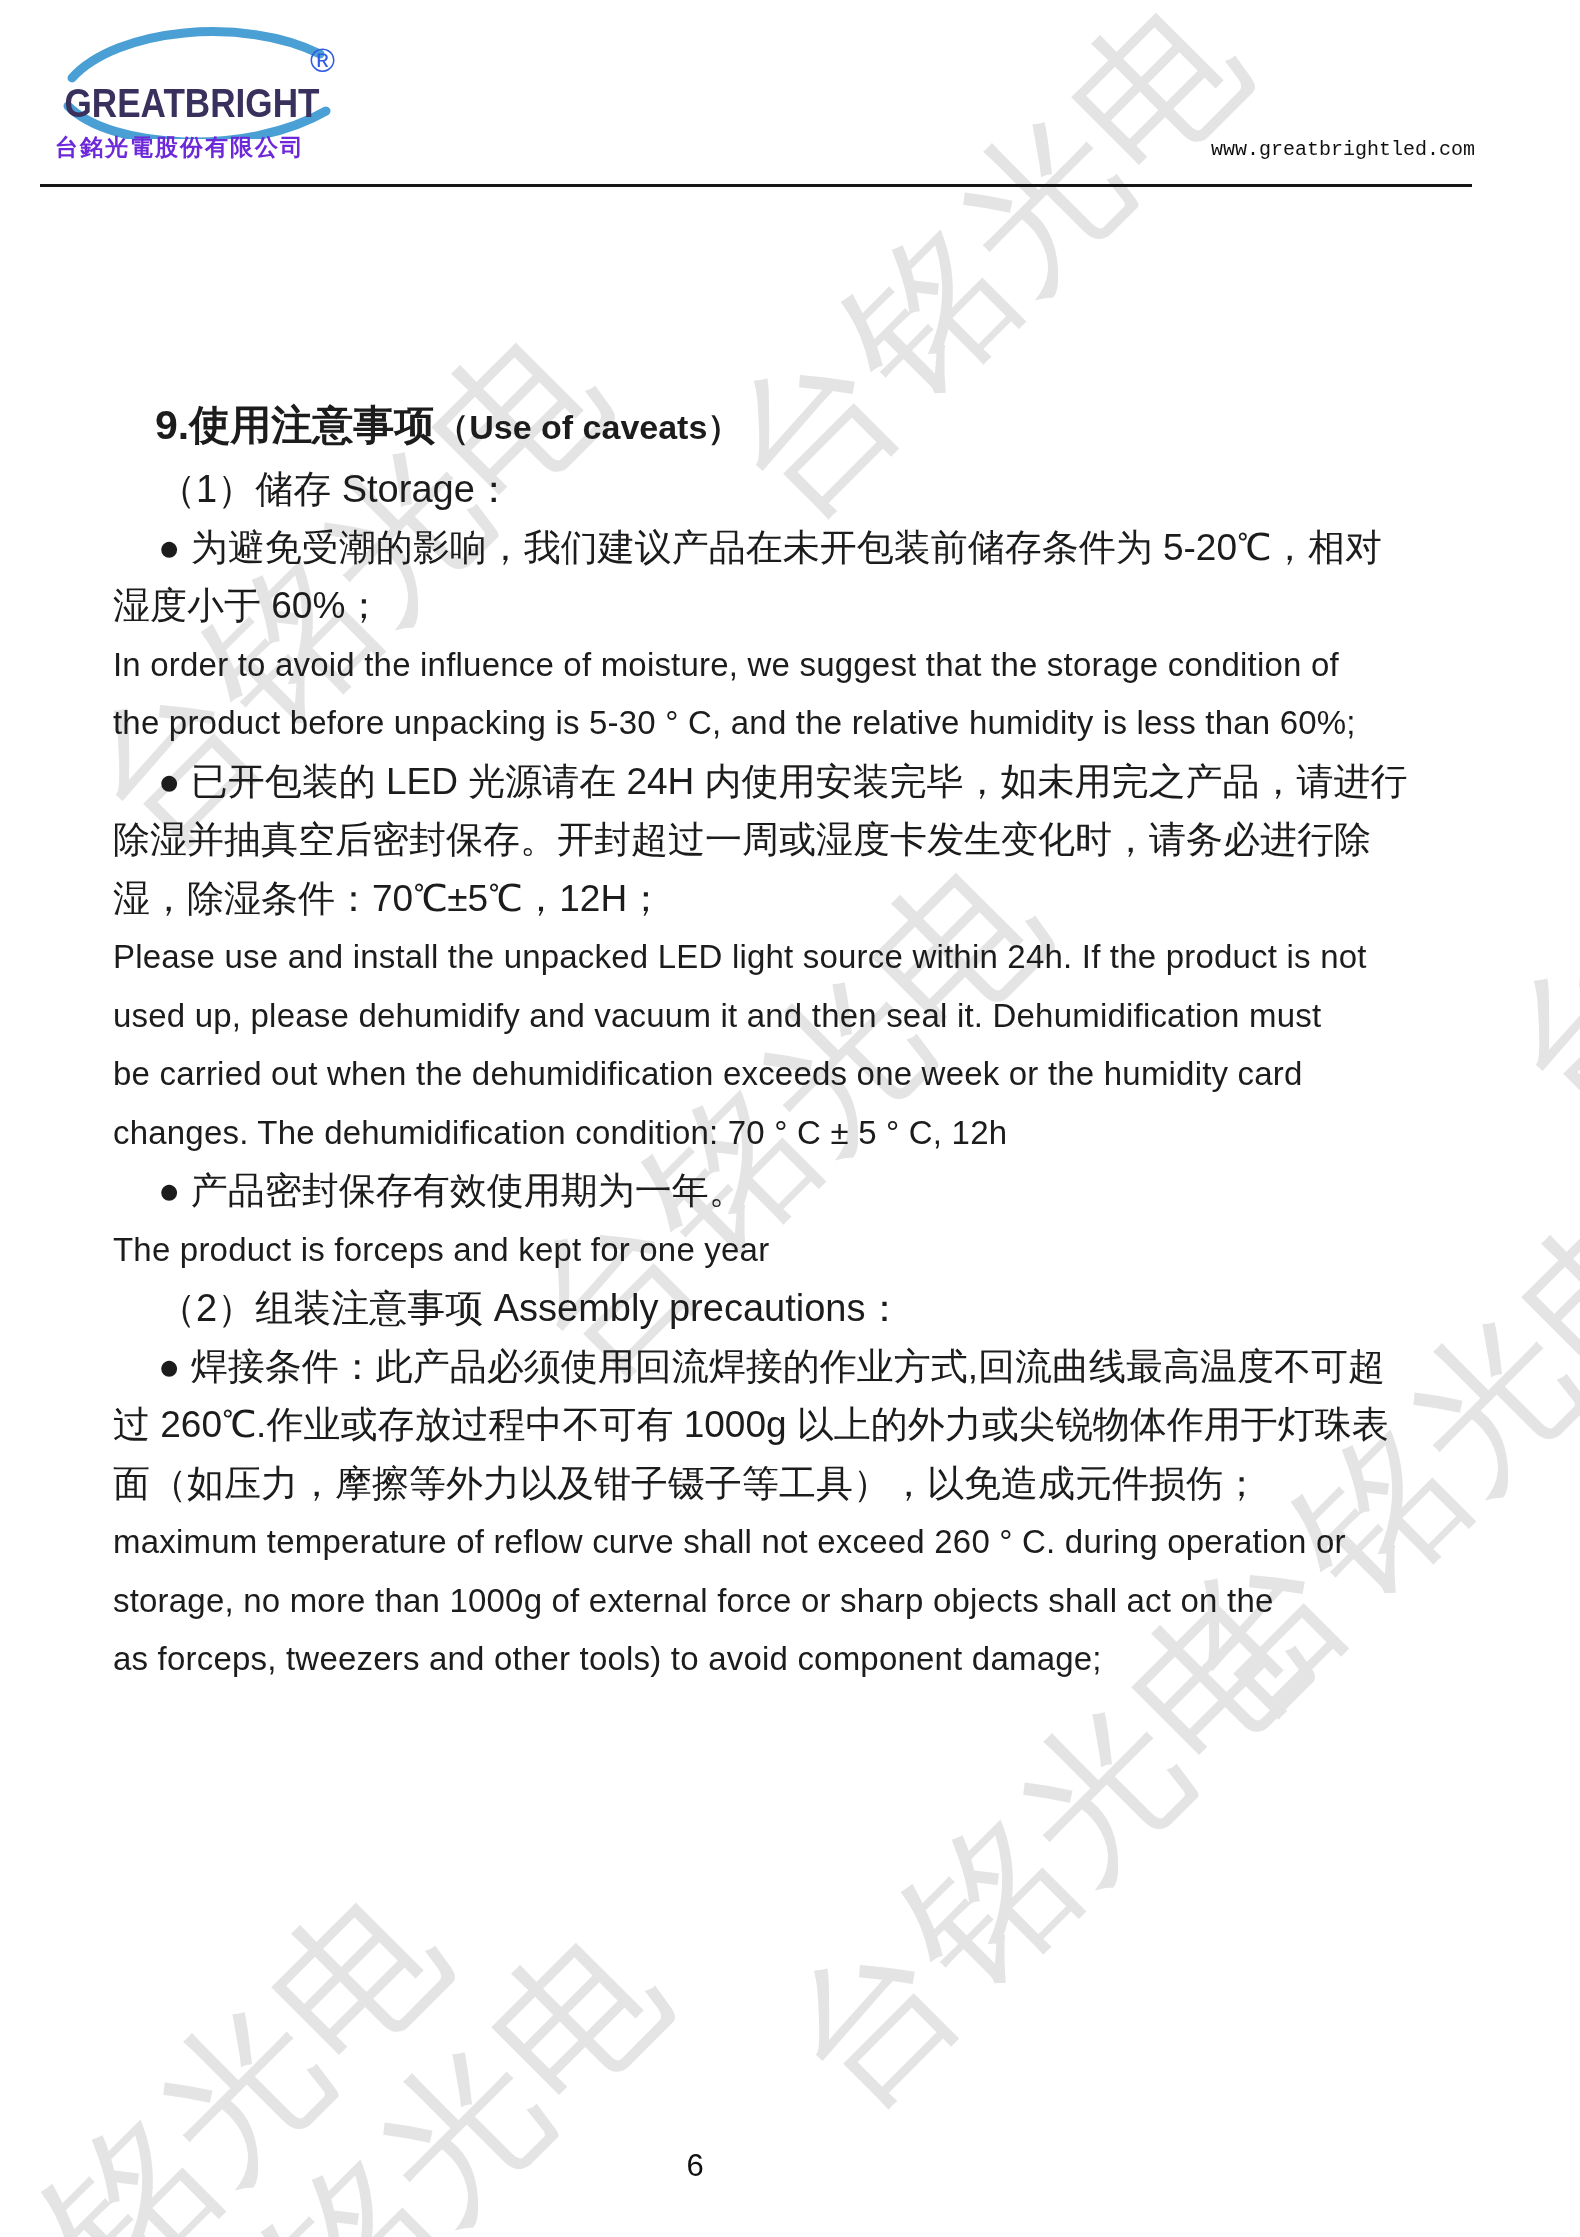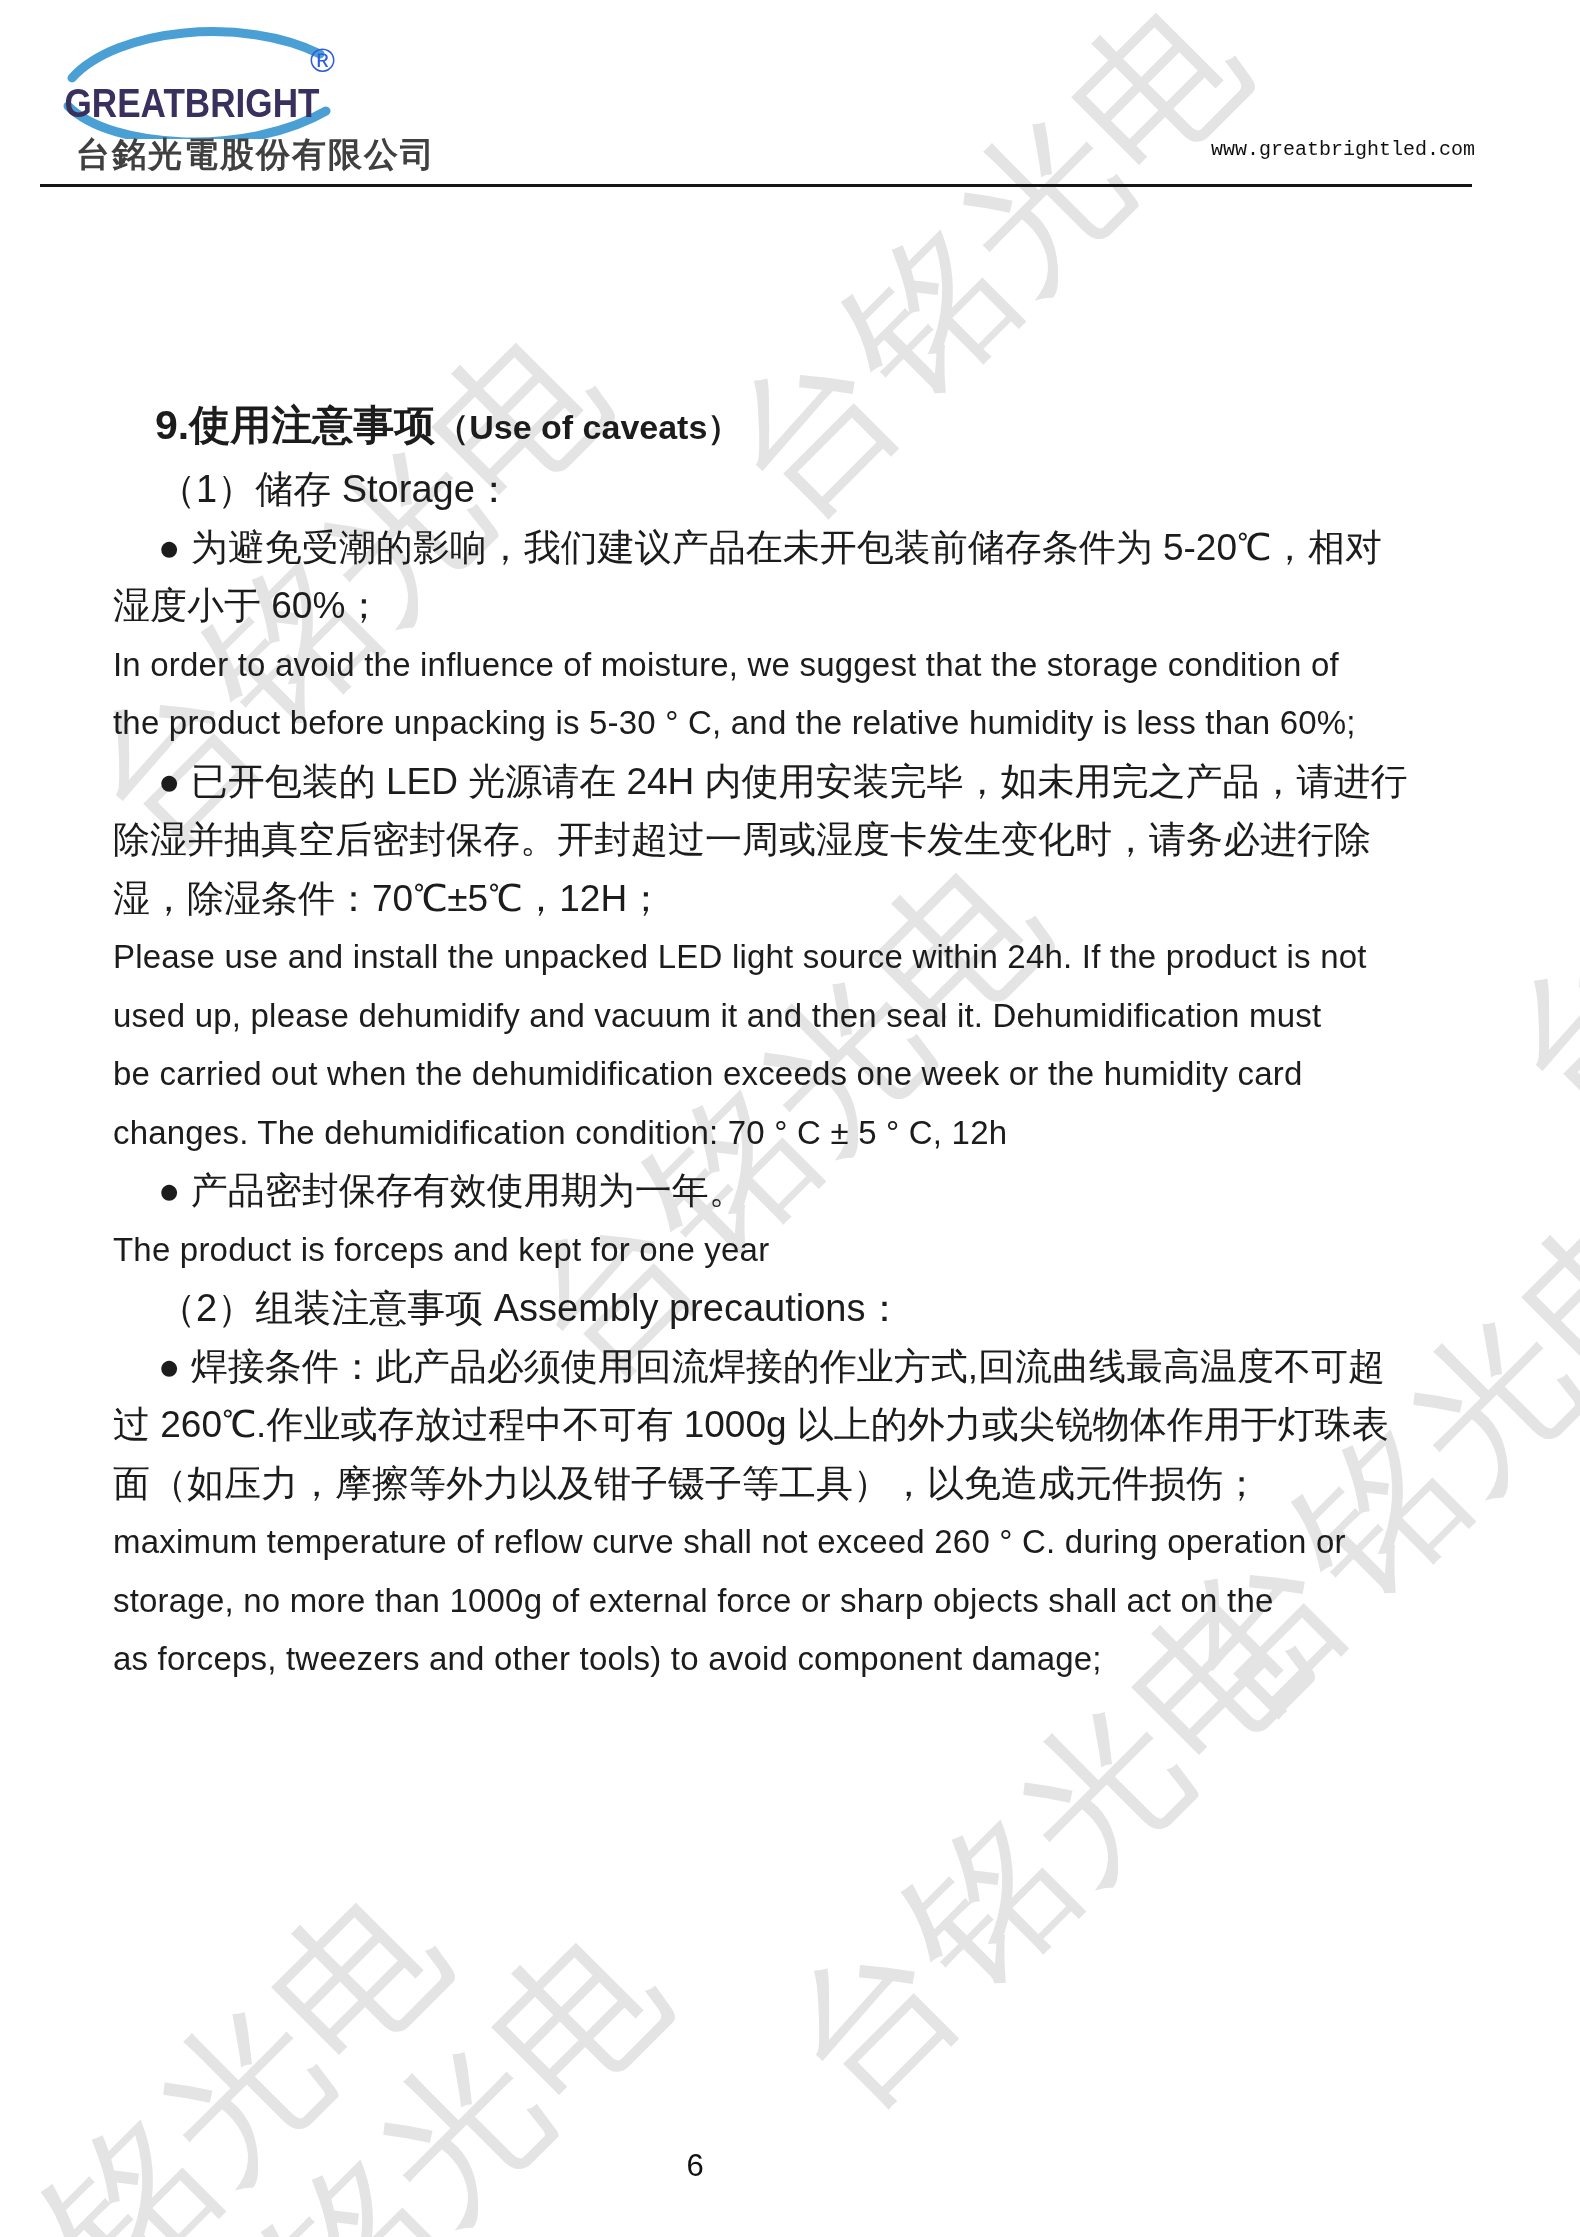--- a/index.html
+++ b/index.html
@@ -22,21 +22,21 @@
   .wm4{left:500px;top:1290px}
   .wm5{left:1150px;top:1630px}
   .wm6{left:760px;top:2020px}
   .wm7{left:120px;top:2360px}
   .wm8{left:-100px;top:2320px}
 
   
   .logo-svg{position:absolute;left:42px;top:14px;z-index:1}
   .company{
     position:absolute;left:55px;top:132px;z-index:1;
-    font-size:34px;font-weight:bold;letter-spacing:2px;color:#404040;margin-left:21px;
+    font-size:23px;font-weight:bold;letter-spacing:2px;color:#6d28d9;
   }
   .url{
     position:absolute;right:105px;top:138px;z-index:1;
     font-family:"Liberation Mono",monospace;font-size:20px;color:#111;
   }
   .rule{position:absolute;left:40px;top:184px;width:1432px;height:3px;background:#161616;z-index:1}
 
   
   .title{position:absolute;left:155px;top:398px;z-index:1;white-space:nowrap}
   .t-cn{font-size:41px;font-weight:bold}

